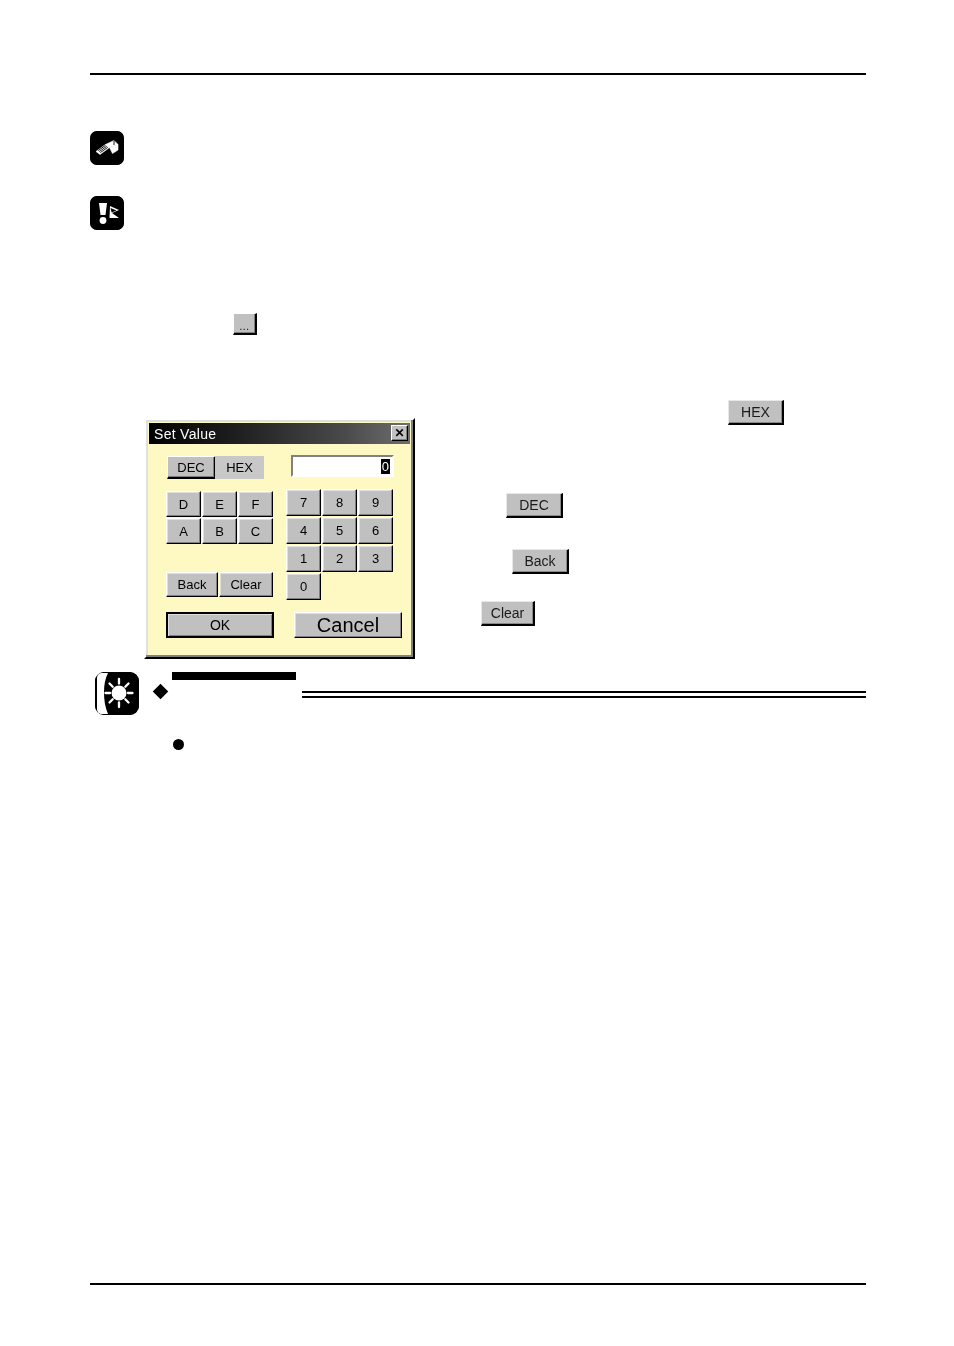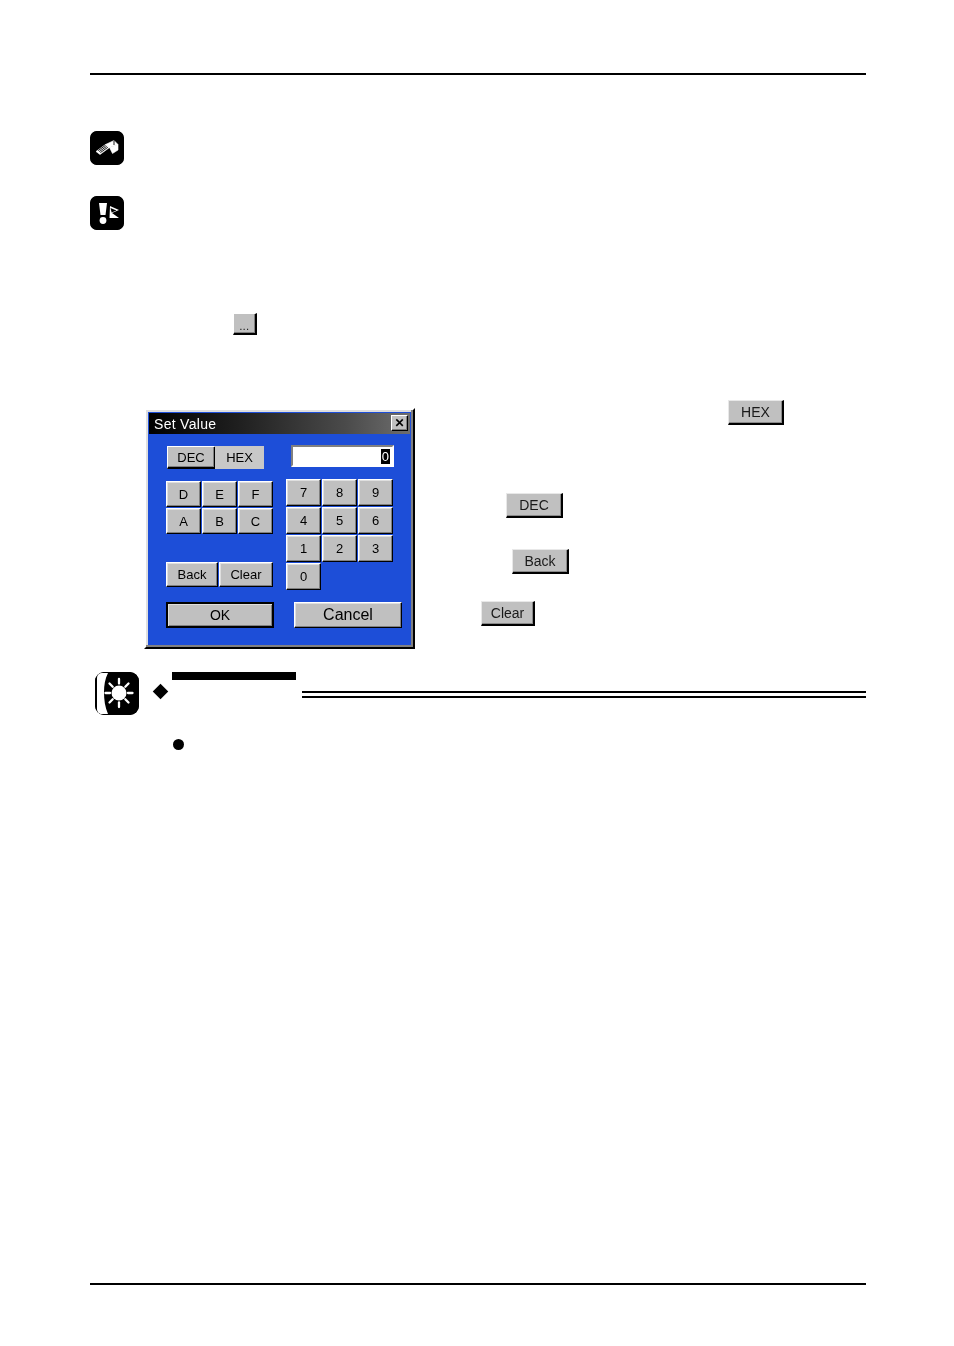--- a/index.html
+++ b/index.html
@@ -74,24 +74,24 @@
     font-size: 10px;
     line-height: 6px;
     color: #000000;
     letter-spacing: 0.5px;
   }
 
   
   .dialog {
     position: absolute;
     left: 144px;
-    top: 408px;
+    top: 418px;
     width: 271px;
     height: 241px;
-    background: #1d4ed8;
+    background: #fef9c3;
     border-top: 2px solid #ffffff;
     border-left: 2px solid #ffffff;
     border-right: 2px solid #000000;
     border-bottom: 2px solid #000000;
     box-sizing: border-box;
     box-shadow: inset -2px -2px 0 #808080, inset 2px 2px 0 #dfdfdf;
   }
 
   .titlebar {
     position: absolute;
@@ -268,21 +268,21 @@
     cursor: default;
     user-select: none;
   }
   .cancelbtn {
     position: absolute;
     left: 145px;
     top: 166px;
     width: 108px;
     height: 26px;
   }
-  .cancelbtn.w95btn { font-size: 16px; }
+  .cancelbtn.w95btn { font-size: 20px; }
 
   
   .callout {
     position: absolute;
     background: #c0c0c0;
     border-top: 1px solid #e8e8e8;
     border-left: 1px solid #e8e8e8;
     border-right: 2px solid #000000;
     border-bottom: 2px solid #000000;
     box-shadow: inset -1px -1px 0 #8a8a8a;

